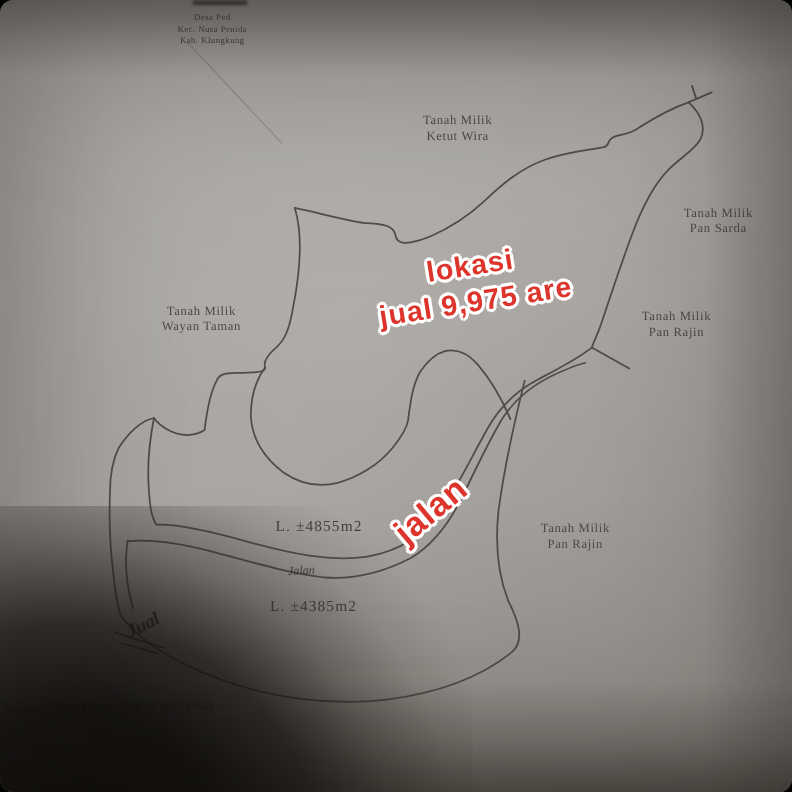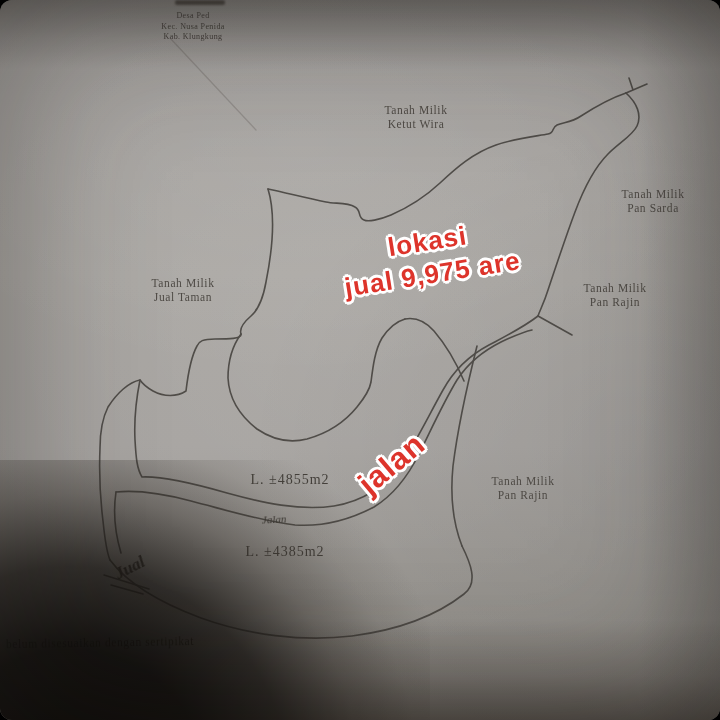--- a/index.html
+++ b/index.html
@@ -122,21 +122,21 @@
   <div class="abs maplabel center" style="left:416px;top:117px;">
     <span>Tanah Milik</span>
     <span>Ketut Wira</span>
   </div>
   <div class="abs maplabel center" style="left:653px;top:201px;">
     <span>Tanah Milik</span>
     <span>Pan Sarda</span>
   </div>
   <div class="abs maplabel center" style="left:183px;top:290px;">
     <span>Tanah Milik</span>
-    <span>Jual Taman</span>
+    <span>Wayan Taman</span>
   </div>
   <div class="abs maplabel center" style="left:615px;top:295px;">
     <span>Tanah Milik</span>
     <span>Pan Rajin</span>
   </div>
   <div class="abs maplabel center" style="left:523px;top:488px;">
     <span>Tanah Milik</span>
     <span>Pan Rajin</span>
   </div>
 

